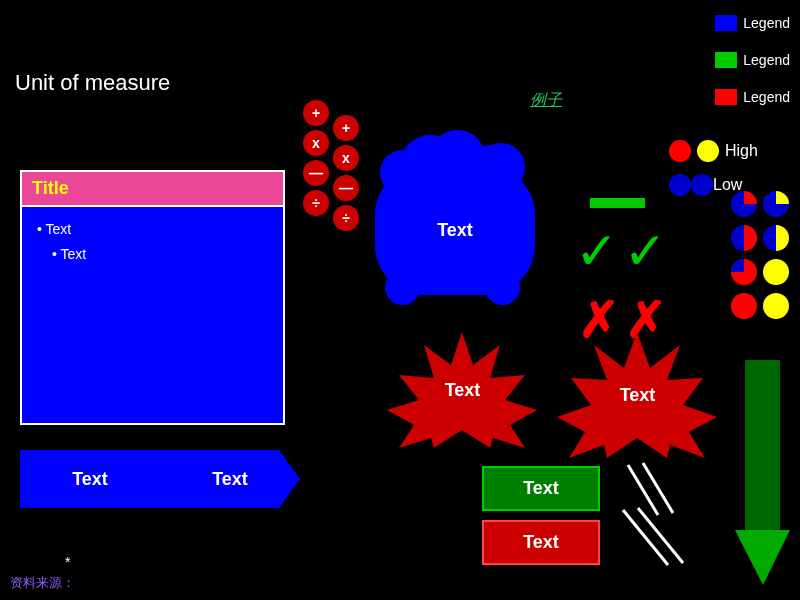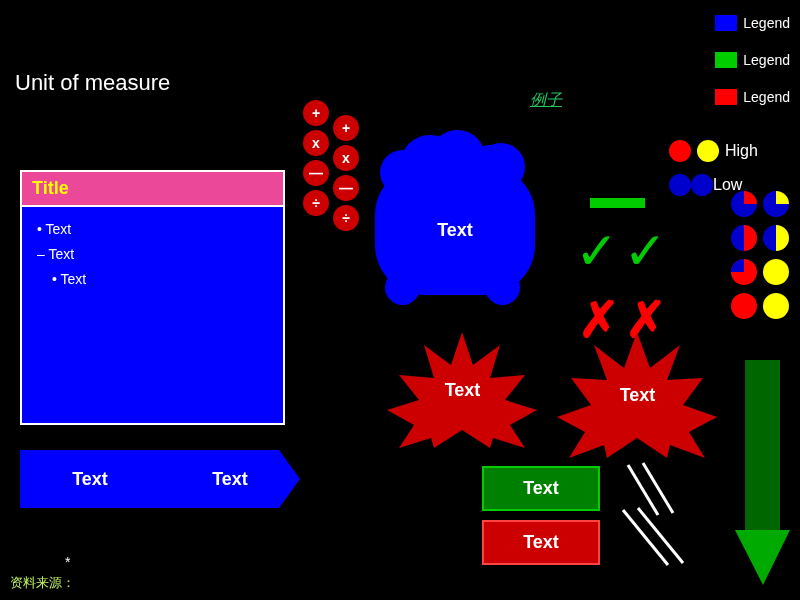--- a/index.html
+++ b/index.html
@@ -357,21 +357,21 @@
       display: flex;
       gap: 4px;
     }
 
     
     .source-label {
       position: absolute;
       bottom: 8px;
       left: 10px;
       font-size: 13px;
-      color: #bef264;
+      color: #8b5cf6;
     }
     .asterisk {
       position: absolute;
       bottom: 30px;
       left: 65px;
       font-size: 14px;
       color: #fff;
     }
   </style>
 </head>
@@ -409,21 +409,20 @@
   <div class="op-btn">—</div>
   <div class="op-btn">÷</div>
 </div>
 
 <div class="title-box">
   <div class="title-box-header">
     <span>Title</span>
   </div>
   <div class="title-box-content">
     <div>• Text</div>
-    <div>– Text</div>
     <div style="margin-left:15px;">• Text</div>
   </div>
 </div>
 
 <div class="arrow-row">
   <div class="arrow-box-left">
     <span>Text</span>
   </div>
   <div class="arrow-box-right">
     <span>Text</span>

